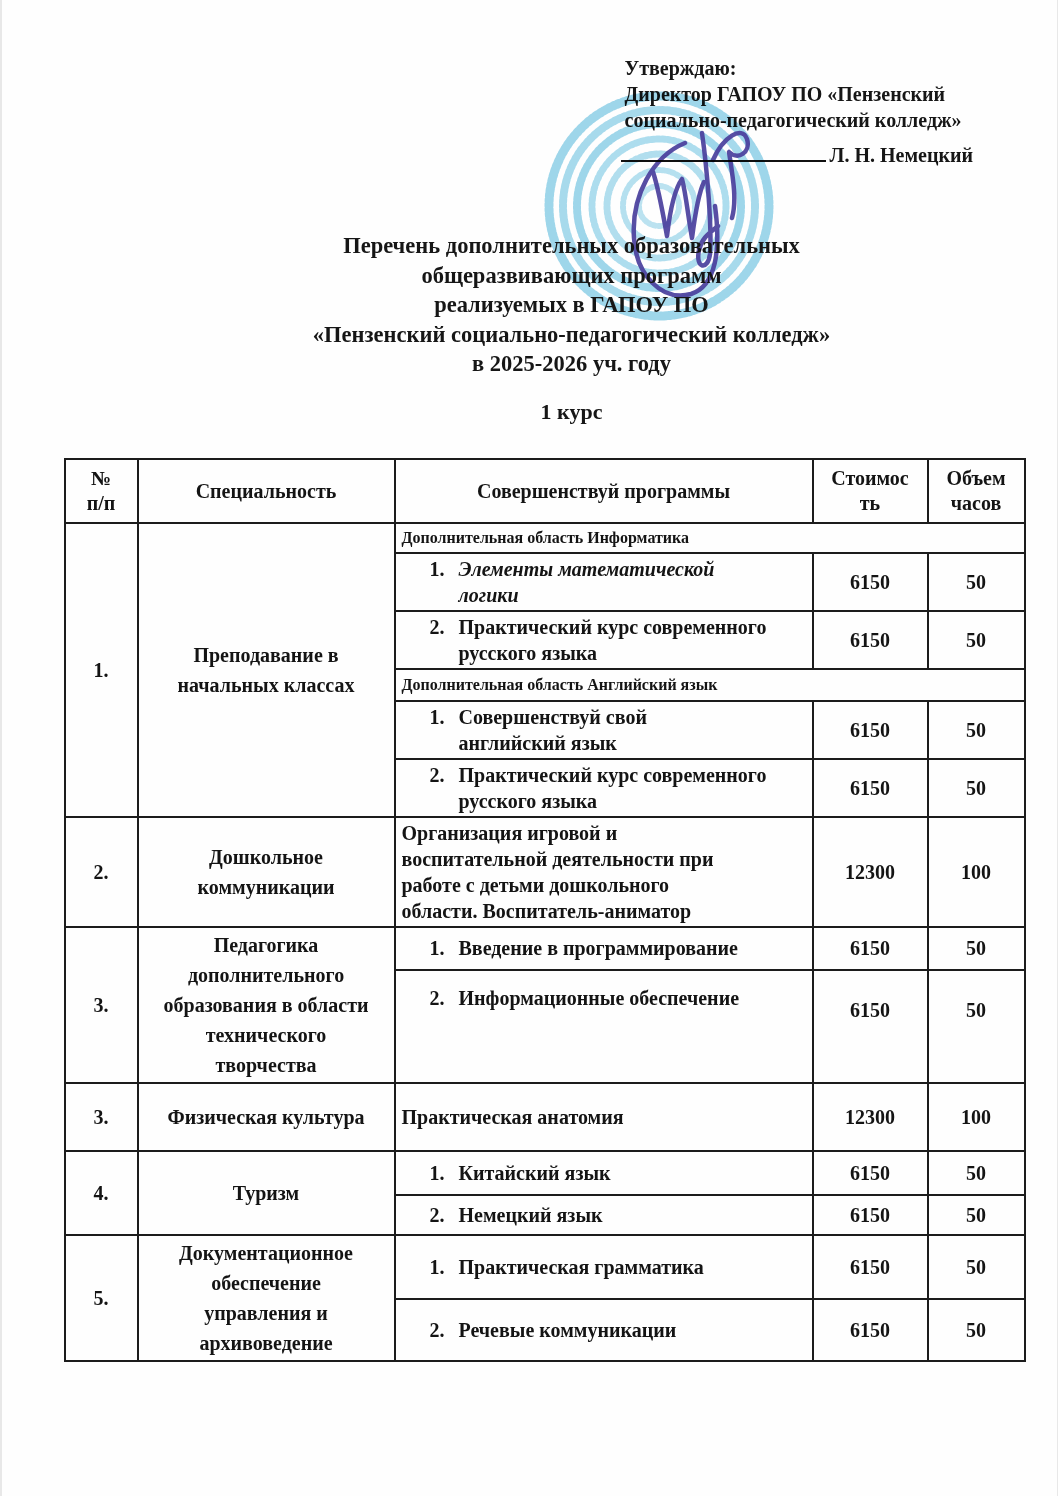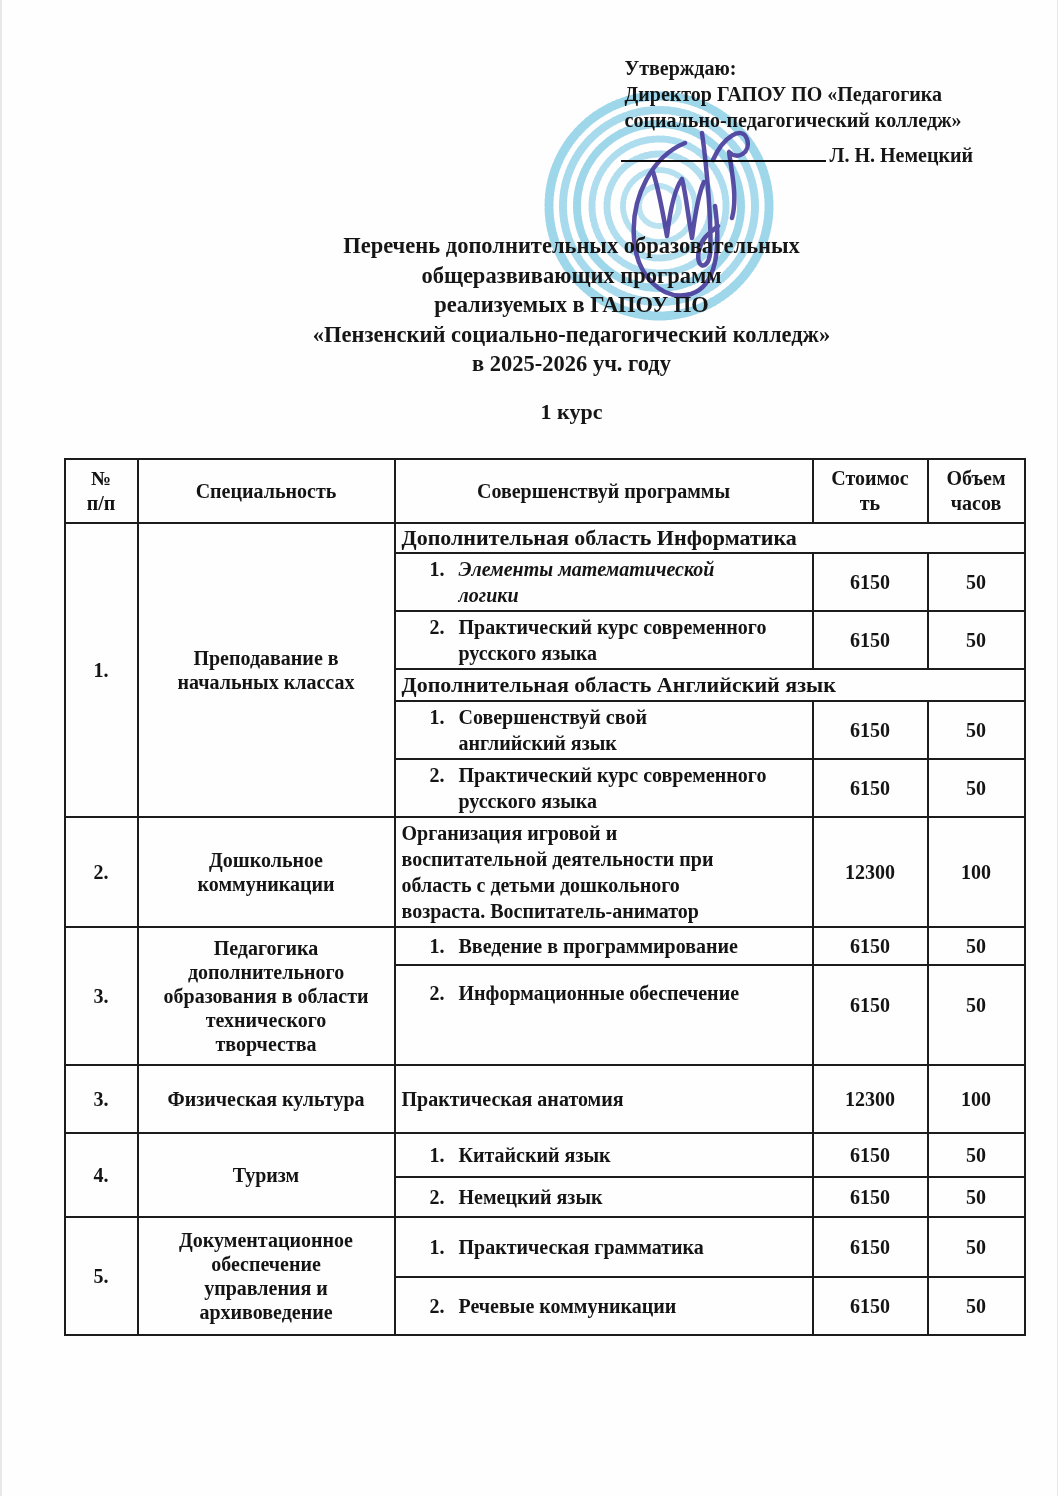--- a/index.html
+++ b/index.html
@@ -43,41 +43,41 @@
     font-size:20px;font-weight:bold;color:#141414;
   }
   .doc-table td,.doc-table th{
     border:2px solid #1c1c1c;
     padding:2px 6px;
     vertical-align:middle;
   }
   .doc-table th{text-align:center;font-size:20px;line-height:25px;}
   .c-num{text-align:center;}
   .c-spec{text-align:center;}
-  .spec-inner{display:block;max-width:235px;margin:0 auto;line-height:24px;}
+  .spec-inner{display:block;max-width:235px;margin:0 auto;line-height:30px;}
   .c-cost,.c-hours{text-align:center;}
-  .section-cell{text-align:left;padding:1px 4px;font-size:22px;line-height:24px;}
+  .section-cell{text-align:left;padding:1px 4px;font-size:16px;line-height:24px;}
   .prog-item{display:flex;align-items:flex-start;gap:14px;padding-left:28px;line-height:26px;}
   .prog-item .it-num{flex:0 0 auto;}
   .prog-plain{line-height:26px;}
   .prog-center{text-align:left;margin-top:32px;}
   .w280{max-width:280px;font-style:italic;}
   .w300{max-width:310px;}
   .w260{max-width:250px;}
   .w340{max-width:345px;display:block;}
   .hdr-2l div{line-height:25px;}
 </style>
 </head>
 <body>
 
 <div class="page">
 
   <div class="approval">
     <div>Утверждаю:</div>
-    <div>Директор ГАПОУ ПО «Педагогика</div>
+    <div>Директор ГАПОУ ПО «Пензенский</div>
     <div>социально-педагогический колледж»</div>
     <div class="sig-row">
       <span class="sig-line"></span><span class="signer">Л. Н.  Немецкий</span>
     </div>
   </div>
 
   <svg class="seal-svg" width="252" height="240" viewBox="0 0 252 240">
     <g fill="none" stroke-linecap="round">
       <circle cx="124" cy="118" r="110" stroke-width="9" stroke-dasharray="2.6 2.4" opacity="0.50" stroke="#3fb0d8"></circle>
       <circle cx="124" cy="118" r="96" stroke-width="8" stroke-dasharray="2.4 2.6" opacity="0.45" stroke="#3fb0d8"></circle>
@@ -182,21 +182,21 @@
       <td class="c-cost">6150</td>
       <td class="c-hours">50</td>
     </tr>
 
     <tr style="height:100px">
       <td class="c-num">2.</td>
       <td class="c-spec">
         <span class="spec-inner" style="max-width:200px">Дошкольное коммуникации</span>
       </td>
       <td>
-        <span class="prog-plain w340">Организация игровой и воспитательной деятельности при область с детьми дошкольного возраста. Воспитатель-аниматор</span>
+        <span class="prog-plain w340">Организация игровой и воспитательной деятельности при работе с детьми дошкольного области. Воспитатель-аниматор</span>
       </td>
       <td class="c-cost">12300</td>
       <td class="c-hours">100</td>
     </tr>
 
     <tr style="height:38px">
       <td class="c-num" rowspan="2">3.</td>
       <td class="c-spec" rowspan="2">
         <span class="spec-inner" style="max-width:225px">Педагогика дополнительного образования в области  технического творчества</span>
       </td>

